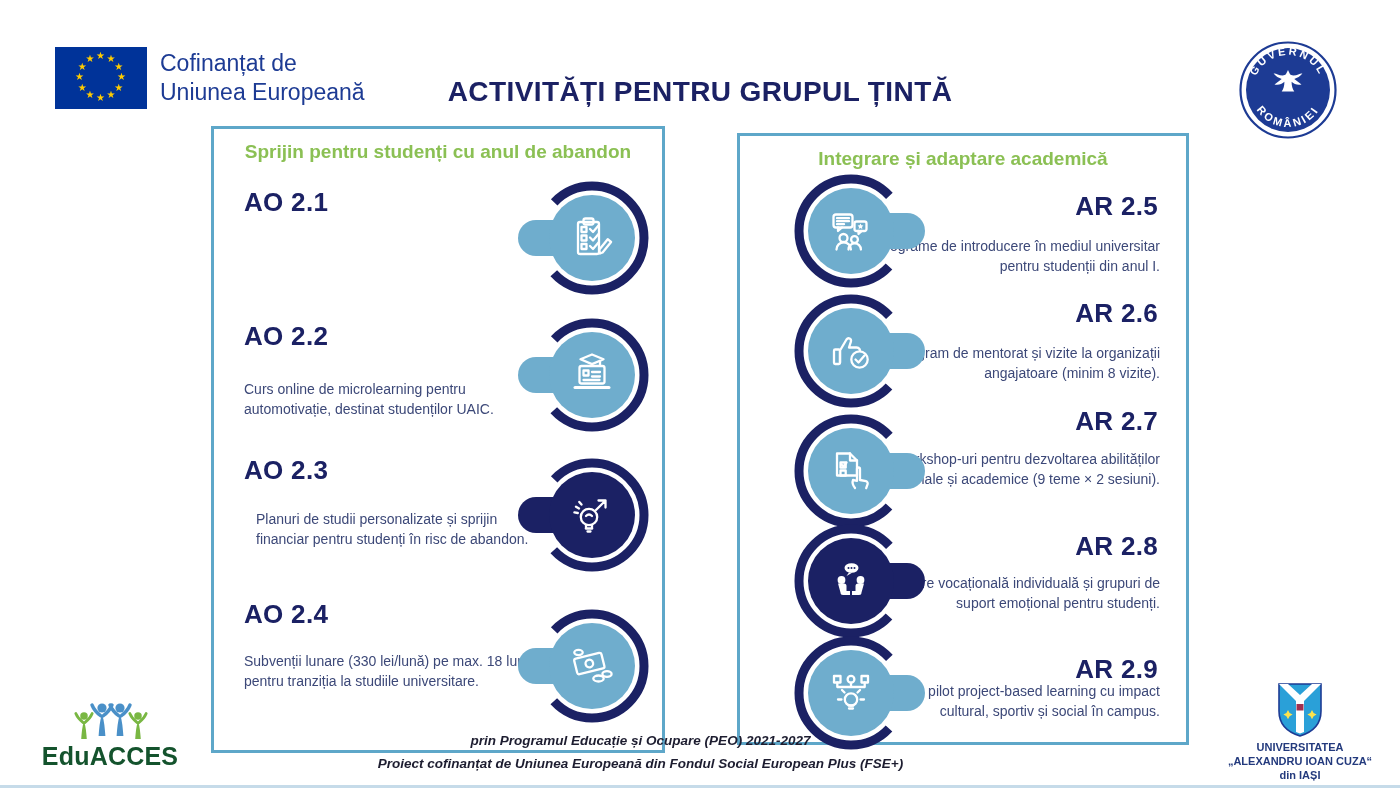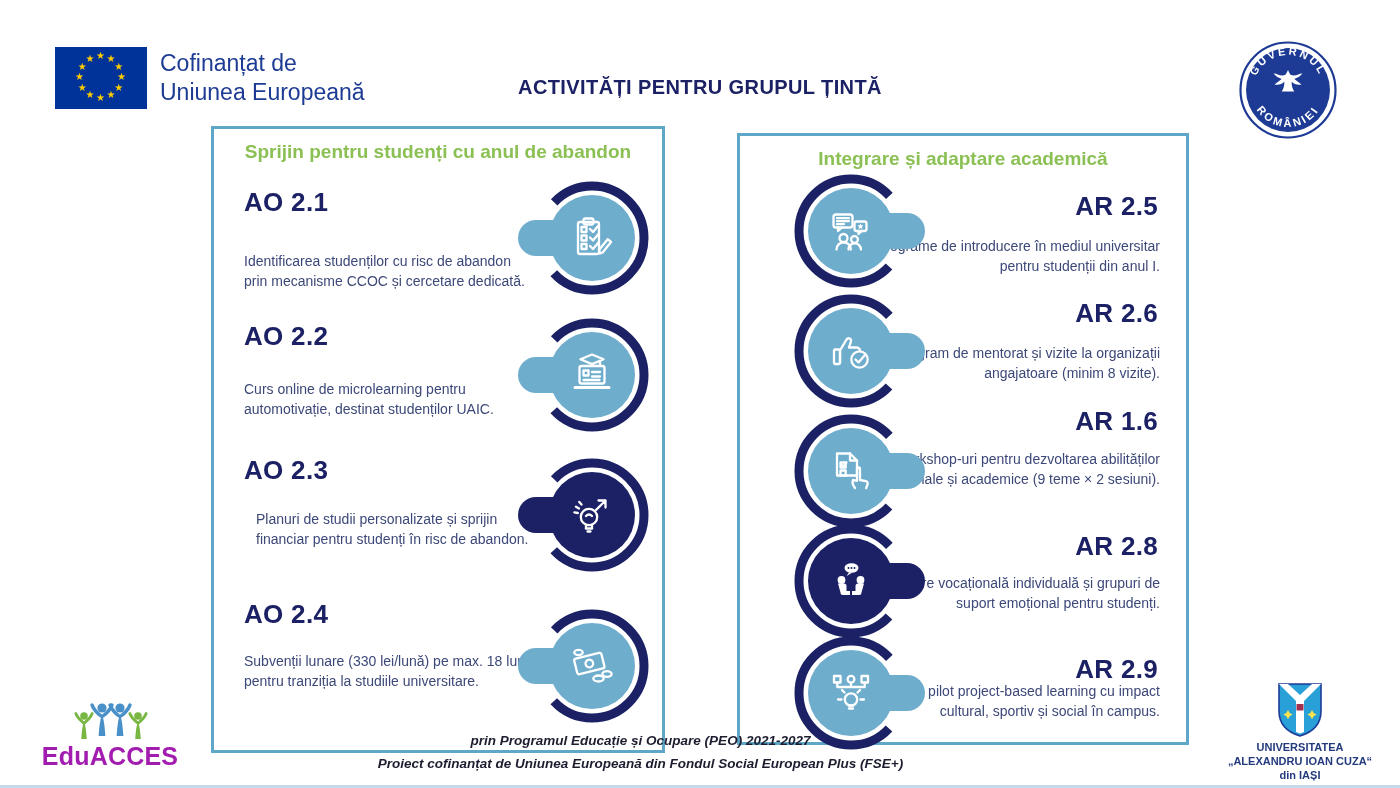--- a/index.html
+++ b/index.html
@@ -7,21 +7,21 @@
     position:relative;width:1400px;height:788px;overflow:hidden;background:#fff;
     font-family:"Liberation Sans", sans-serif;
     --navy:#1b2164; --lblue:#6fadcd; --green:#8bc054; --border:#5ea7c9;
     --body:#3c4878; --eu:#1d3b94; --star:#ffcc00;
   }
   .abs{position:absolute;}
   
   .eu-flag{left:55px;top:47px;width:92px;height:62px;background:#003399;}
   .eu-flag .star{position:absolute;font-size:10px;line-height:10px;color:var(--star);}
   .eu-text{left:160px;top:49px;font-size:23px;line-height:29px;font-weight:normal;color:var(--eu);}
-  .title{left:0;top:76px;width:1400px;text-align:center;font-size:20px;font-weight:800;
+  .title{left:0;top:76px;width:1400px;text-align:center;font-size:28px;font-weight:800;
          letter-spacing:.4px;color:var(--navy);}
   
   .panel{border:3px solid var(--border);background:#fff;box-sizing:border-box;}
   .panel-left{left:211px;top:126px;width:454px;height:627px;}
   .panel-right{left:737px;top:133px;width:452px;height:612px;padding-left:28px;}
   .panel-title{left:0;top:12px;width:100%;text-align:center;font-size:19px;font-weight:bold;color:var(--green);}
   .item-code{font-size:26px;font-weight:bold;color:var(--navy);letter-spacing:.3px;}
   .item-text{font-size:14px;line-height:1.45;color:var(--body);}
   .p-left .item-code{left:30px;}
   .p-left .item-text{left:30px;width:288px;text-align:left;}
@@ -29,21 +29,21 @@
   .p-right .item-text{right:26px;width:292px;text-align:right;}
   .medal{position:absolute;}
   .tail-light{fill:var(--lblue);} .tail-dark{fill:var(--navy);}
   .ring{fill:none;stroke:var(--navy);stroke-width:9;}
   .fill-light{fill:var(--lblue);} .fill-dark{fill:var(--navy);}
   .glyph{stroke:#ffffff;stroke-width:2.3;fill:none;stroke-linecap:round;stroke-linejoin:round;}
   
   .footer-text{left:0;width:1281px;text-align:center;font-size:13.5px;font-style:italic;
                font-weight:600;color:#1d1d30;}
   .eduacces-label{left:34px;top:742px;width:152px;text-align:center;font-size:25px;
-                  font-weight:800;color:#a21caf;letter-spacing:.2px;}
+                  font-weight:800;color:#14532d;letter-spacing:.2px;}
   .uni-text{left:1212px;top:740px;width:176px;text-align:center;font-size:11px;line-height:14px;
             font-weight:bold;color:#233a7d;}
   .bottom-strip{left:0;bottom:0;width:1400px;height:3px;background:#c6dbe9;}
 </style>
 </head>
 <body>
 
 <div id="poster">
 
   <div class="abs eu-flag">
@@ -80,21 +80,20 @@
     <text fill="#ffffff" font-size="11" font-weight="bold" letter-spacing="2.5">
       <textPath href="#arcBot" startOffset="50%" text-anchor="middle">ROMÂNIEI</textPath>
     </text>
     <path fill="#ffffff" d="M50,30 c1.8,3.6 1.8,5.4 5.4,5.4 c4.5,0 7.2,-2.7 9,-1.8 c-1.8,2.7 -5.4,4.5 -8.1,5.4 l7.2,5.4 c-3.6,.9 -7.2,0 -9.9,-2.7 c0,4.5 .9,7.2 2.7,9.9 h-12.6 c1.8,-2.7 2.7,-5.4 2.7,-9.9 c-2.7,2.7 -6.3,3.6 -9.9,2.7 l7.2,-5.4 c-2.7,-.9 -6.3,-2.7 -8.1,-5.4 c1.8,-.9 4.5,1.8 9,1.8 c3.6,0 3.6,-1.8 5.4,-5.4 z"></path>
   </svg>
 
   <div class="abs panel panel-left p-left">
     <div class="abs panel-title">Sprijin pentru studenți cu anul de abandon</div>
 
     <div class="abs item-code" style="top:58px;">AO 2.1</div>
-    <div class="abs item-text" style="top:122px;">Identificarea studenților cu risc de abandon prin mecanisme CCOC și cercetare dedicată.</div>
     <svg class="medal" style="left:266px;top:44px;" width="180" height="130" viewBox="0 0 180 130">
       <rect x="38" y="47" width="74" height="36" rx="18" class="tail-light"></rect>
       <circle cx="112" cy="65" r="52" class="ring" stroke-dasharray="124.4 78 124.33"></circle>
       <circle cx="112" cy="65" r="43" class="fill-light"></circle>
       <g class="glyph" transform="translate(112,65)">
         <rect x="-14" y="-16" width="21" height="32" rx="2"></rect>
         <rect x="-8.5" y="-19.5" width="10" height="6" rx="2"></rect>
         <rect x="-10.5" y="-11" width="5" height="5"></rect>
           <path d="M-2,-9 l3,3 5.5,-6.5"></path>
         <rect x="-10.5" y="-2.5" width="5" height="5"></rect>
@@ -184,21 +183,21 @@
       <circle cx="68" cy="65" r="52" class="ring" stroke-dasharray="248.73 78" stroke-dashoffset="-39"></circle>
       <circle cx="68" cy="65" r="43" class="fill-light"></circle>
       <g class="glyph" transform="translate(68,65)">
         <rect x="-17" y="-1.5" width="6" height="14.5" rx="1.2"></rect>
         <path d="M-11,11.5 V-0.5 l6.5,-11 c1.8,-2.6 5.2,-.8 4.4,2.2 L-2,-3.5 h7.5 c2.6,0 4.3,2.3 3.4,4.8"></path>
         <circle cx="8.5" cy="8.5" r="8.2" fill="#6fadcd"></circle>
         <path d="M4.5,8.5 l3,3 6,-7"></path>
       </g>
     </svg>
 
-    <div class="abs item-code" style="top:270px;">AR 1.6</div>
+    <div class="abs item-code" style="top:270px;">AR 2.7</div>
     <div class="abs item-text" style="top:313px;">Workshop-uri pentru dezvoltarea abilităților personale și academice (9 teme × 2 sesiuni).</div>
     <svg class="medal" style="left:43px;top:270px;" width="180" height="130" viewBox="0 0 180 130">
       <rect x="68" y="47" width="74" height="36" rx="18" class="tail-light"></rect>
       <circle cx="68" cy="65" r="52" class="ring" stroke-dasharray="248.73 78" stroke-dashoffset="-39"></circle>
       <circle cx="68" cy="65" r="43" class="fill-light"></circle>
       <g class="glyph" transform="translate(68,65)">
         <path d="M-14,-17.5 h13 l7,7 v15 h-20 z"></path>
         <path d="M-1,-17.5 v7 h7"></path>
         <rect x="-10.5" y="-8.5" width="5.2" height="5.2"></rect>
         <path d="M-9.5,-6.5 l2,2 3,-4"></path>

